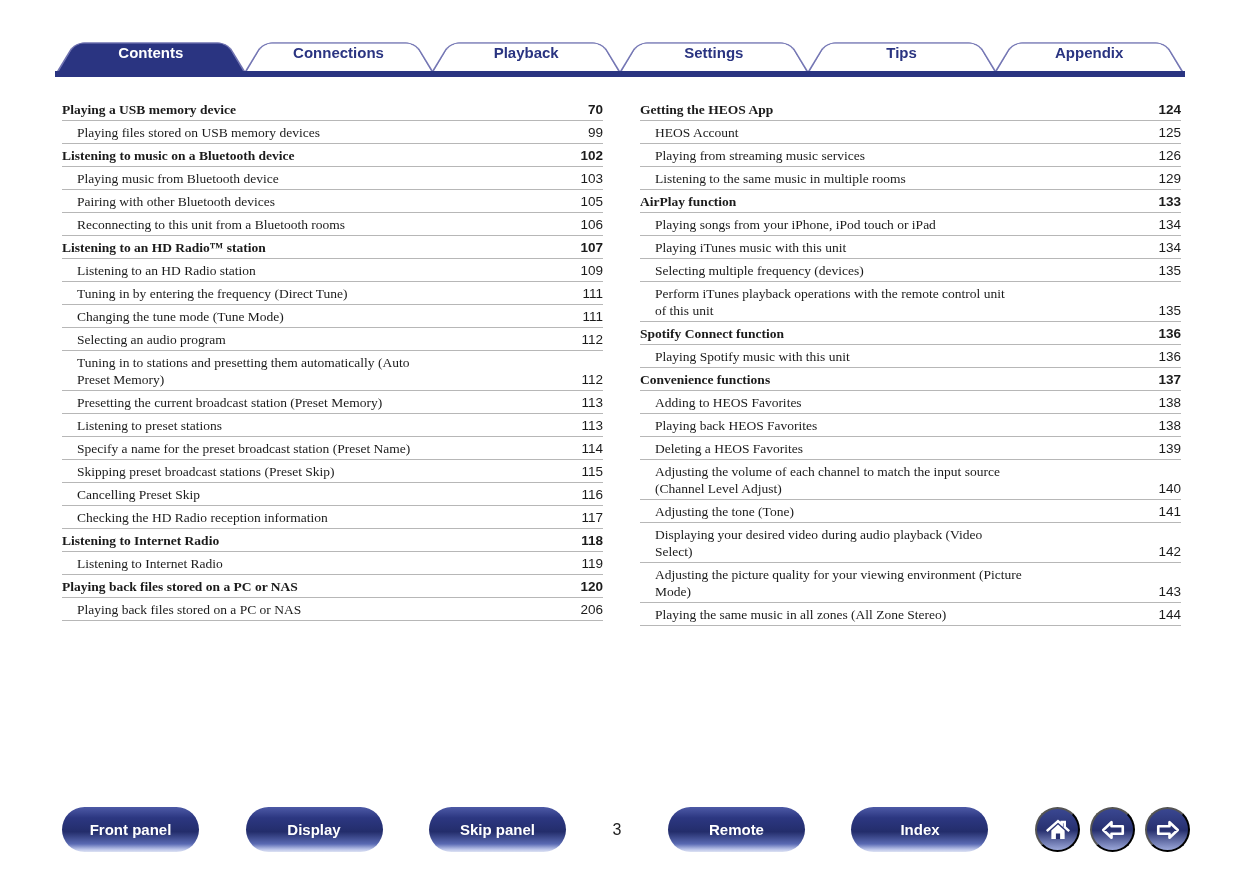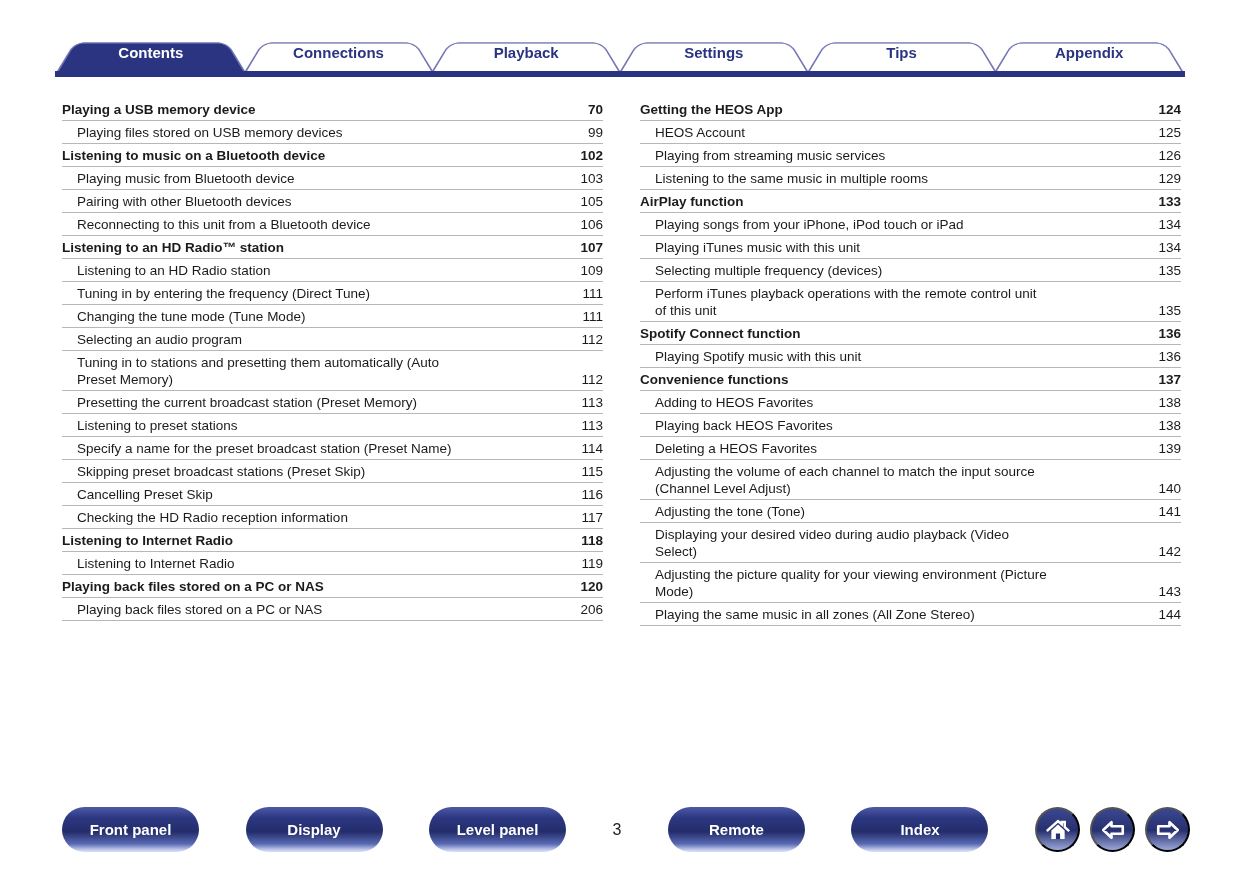--- a/index.html
+++ b/index.html
@@ -20,21 +20,21 @@
   .tab.active .tab-label { color:#fff; }
   .tab-underline { height:6px; background:#2a3481; margin:0 55px; }
 
   
   .toc { display:flex; gap:37px; padding:21px 59px 0 62px; }
   .toc-col { flex:1; min-width:0; }
   .toc-row { display:flex; align-items:flex-end; border-bottom:1px solid #b7b7b7;
     padding:3px 0 2px; font-size:13.5px; line-height:17px; color:#1b1b1b; cursor:pointer; }
   .toc-row.lvl1 { font-weight:bold; }
   .toc-row.lvl2 .toc-text { padding-left:15px; }
-  .toc-text { flex:1; padding-right:16px; }
+  .toc-text { flex:1; padding-right:16px;font-family:Liberation Serif, serif; }
   .toc-page { white-space:nowrap; }
 
   
   .footer { position:absolute; left:0; right:0; bottom:22px;
     display:flex; align-items:center; justify-content:space-between;
     padding:0 50px 0 62px; }
   .pill { width:137px; height:45px; border-radius:23px; border:none; cursor:pointer;
     background:linear-gradient(180deg,#4d5aa6 0%,#2c3781 24%,#232d6b 55%,#5a6ab3 82%,#b9c3e8 94%,#dde2f3 100%);
     color:#fff; font-weight:bold; font-size:15px;
     font-family:"Liberation Sans","DejaVu Sans",sans-serif;
@@ -94,21 +94,21 @@
         </div>
         <div class="toc-row lvl2">
           <span class="toc-text">Playing music from Bluetooth device</span>
           <span class="toc-page">103</span>
         </div>
         <div class="toc-row lvl2">
           <span class="toc-text">Pairing with other Bluetooth devices</span>
           <span class="toc-page">105</span>
         </div>
         <div class="toc-row lvl2">
-          <span class="toc-text">Reconnecting to this unit from a Bluetooth device</span>
+          <span class="toc-text">Reconnecting to this unit from a Bluetooth rooms</span>
           <span class="toc-page">106</span>
         </div>
         <div class="toc-row lvl1">
           <span class="toc-text">Listening to an HD Radio™ station</span>
           <span class="toc-page">107</span>
         </div>
         <div class="toc-row lvl2">
           <span class="toc-text">Listening to an HD Radio station</span>
           <span class="toc-page">109</span>
         </div>
@@ -247,21 +247,21 @@
           <span class="toc-page">143</span>
         </div>
         <div class="toc-row lvl2">
           <span class="toc-text">Playing the same music in all zones (All Zone Stereo)</span>
           <span class="toc-page">144</span>
         </div>
       </div>
   </div>
 
   <div class="footer">
-    <span id="footerSlots" style="display:contents"><button class="pill">Front panel</button><button class="pill">Display</button><button class="pill">Level panel</button><span class="page-num">3</span><button class="pill">Remote</button><button class="pill">Index</button><span class="icon-cluster">
+    <span id="footerSlots" style="display:contents"><button class="pill">Front panel</button><button class="pill">Display</button><button class="pill">Skip panel</button><span class="page-num">3</span><button class="pill">Remote</button><button class="pill">Index</button><span class="icon-cluster">
           <button class="circle-btn">
             <svg width="28" height="28" viewBox="0 0 24 24">
               <path d="M3.2 12.2 L12 4.4 L15.2 7.2 V5.2 H17.8 V9.5 L20.8 12.2" fill="none" stroke="#fff" stroke-width="2.1" stroke-linecap="square"></path>
               <path d="M6.3 12.4 V19.8 H17.7 V12.4 L12 7.3 Z" fill="#fff"></path>
               <rect x="10.2" y="15" width="3.6" height="4.8" fill="#27306f"></rect>
             </svg>
           </button>
           <button class="circle-btn">
             <svg width="30" height="30" viewBox="0 0 24 24">
               <path d="M4.2 12 L10.8 5.8 V9 H19.8 V15 H10.8 V18.2 Z" fill="none" stroke="#fff" stroke-width="2.1" stroke-linejoin="round"></path>

